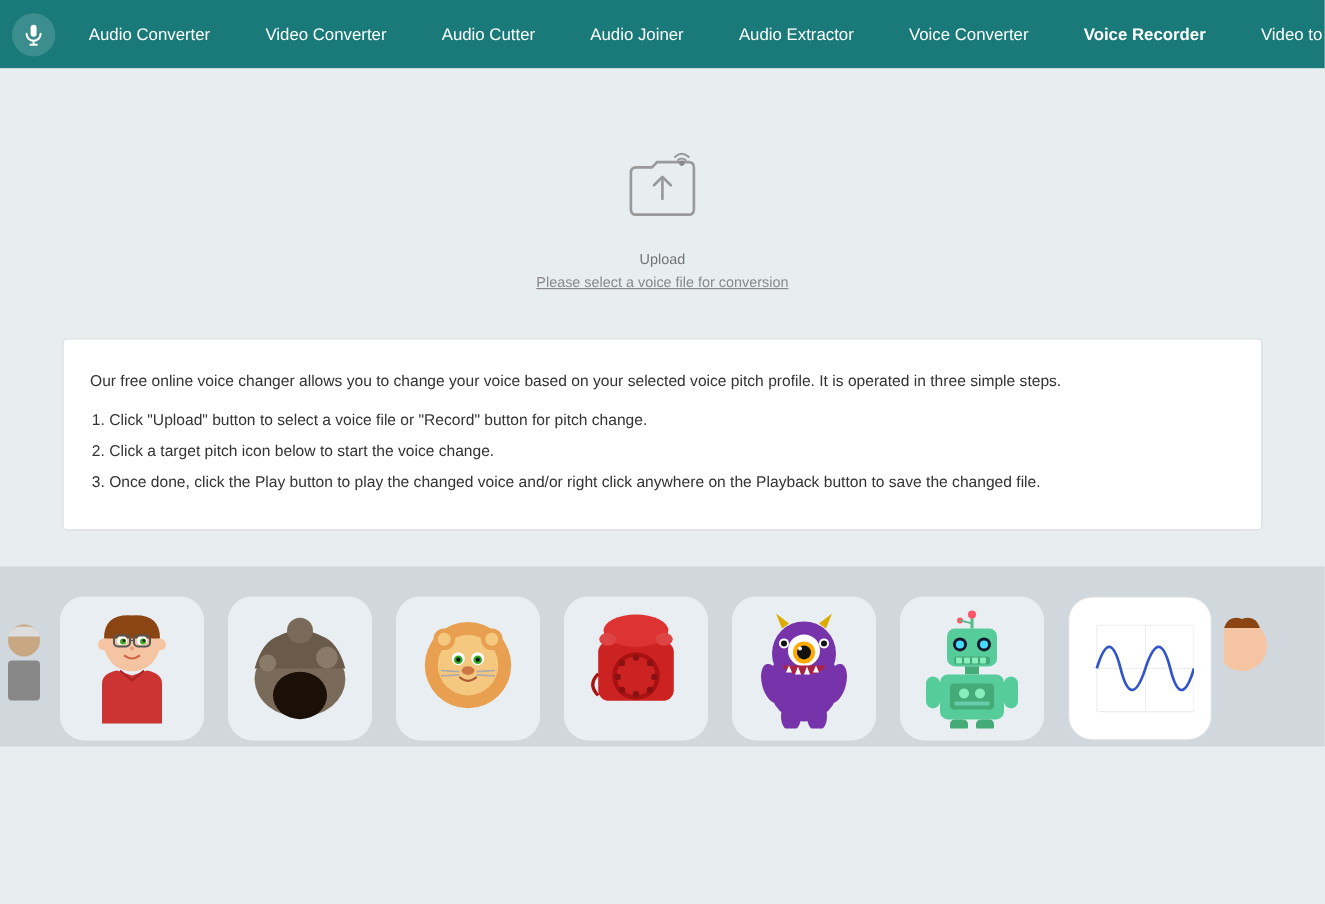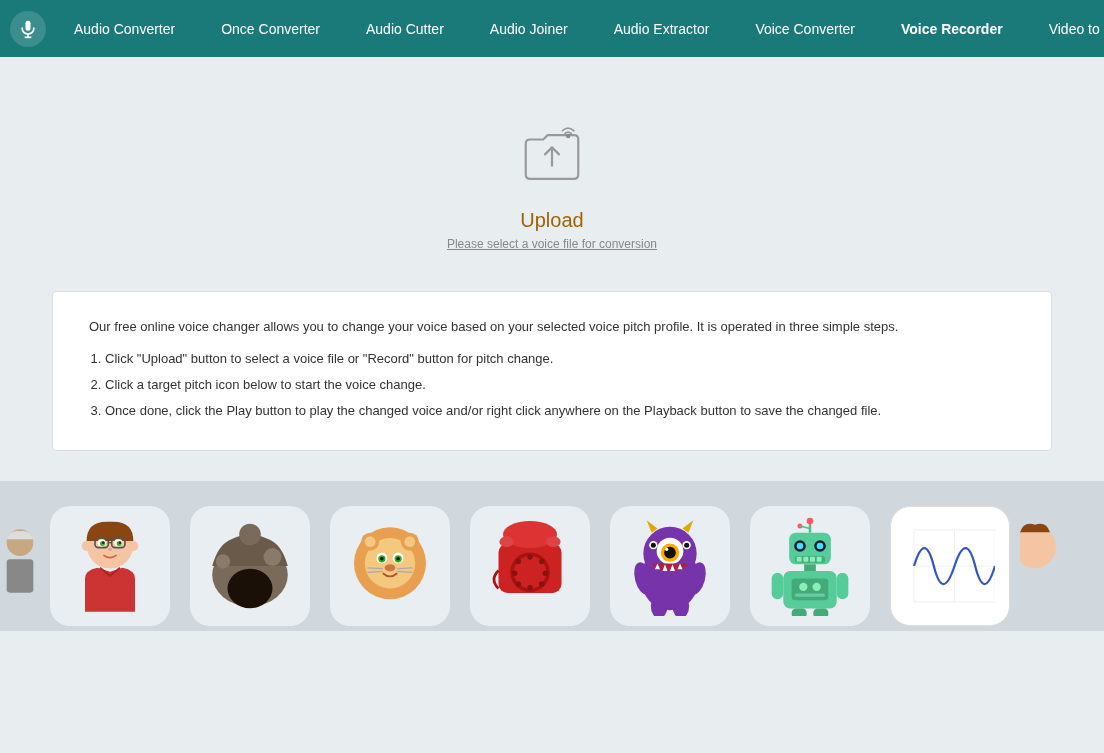--- a/index.html
+++ b/index.html
@@ -63,37 +63,37 @@
       display: flex; align-items: center; justify-content: center;
       margin-bottom: 12px;
     }
     .action-icon svg {
       width: 70px; height: 70px;
       stroke: #888;
       fill: none;
       stroke-width: 2;
     }
     .action-label {
-      font-size: 20px;
-      color: #a16207;
+      font-size: 12px;
+      color: #737373;
       margin-bottom: 5px;
       text-align: right;
     }
     .action-sublabel {
       font-size: 12px;
       color: #888;
       text-decoration: underline;
     }
 
     
     .info-box {
       background: #fff;
       border: 1px solid #ddd;
       border-radius: 4px;
-      padding: 24px 36px;
+      padding: 24px 22px;
       max-width: 1000px;
       width: 100%;
       font-size: 13px;
       color: #333;
       line-height: 1.7;
     }
     .info-box p { margin-bottom: 10px; }
     .info-box ol { padding-left: 16px; }
     .info-box ol li { margin-bottom: 4px; }
 
@@ -147,21 +147,21 @@
   <div class="nav-logo">
     <svg viewBox="0 0 24 24" fill="white" xmlns="http://www.w3.org/2000/svg">
       <rect x="9" y="2" width="6" height="12" rx="3" fill="white"></rect>
       <path d="M5 11a7 7 0 0014 0" stroke="white" stroke-width="2" fill="none" stroke-linecap="round"></path>
       <line x1="12" y1="18" x2="12" y2="22" stroke="white" stroke-width="2"></line>
       <line x1="8" y1="22" x2="16" y2="22" stroke="white" stroke-width="2"></line>
     </svg>
   </div>
   <ul>
     <li><a href="#">Audio Converter</a></li>
-    <li><a href="#">Once Converter</a></li>
+    <li><a href="#">Video Converter</a></li>
     <li><a href="#">Audio Cutter</a></li>
     <li><a href="#">Audio Joiner</a></li>
     <li><a href="#">Audio Extractor</a></li>
     <li><a href="#">Voice Converter</a></li>
     <li><a href="#" class="active">Voice Recorder</a></li>
     <li><a href="#">Video to Speech</a></li>
   </ul>
 </nav>
 
 <div class="main-area">

